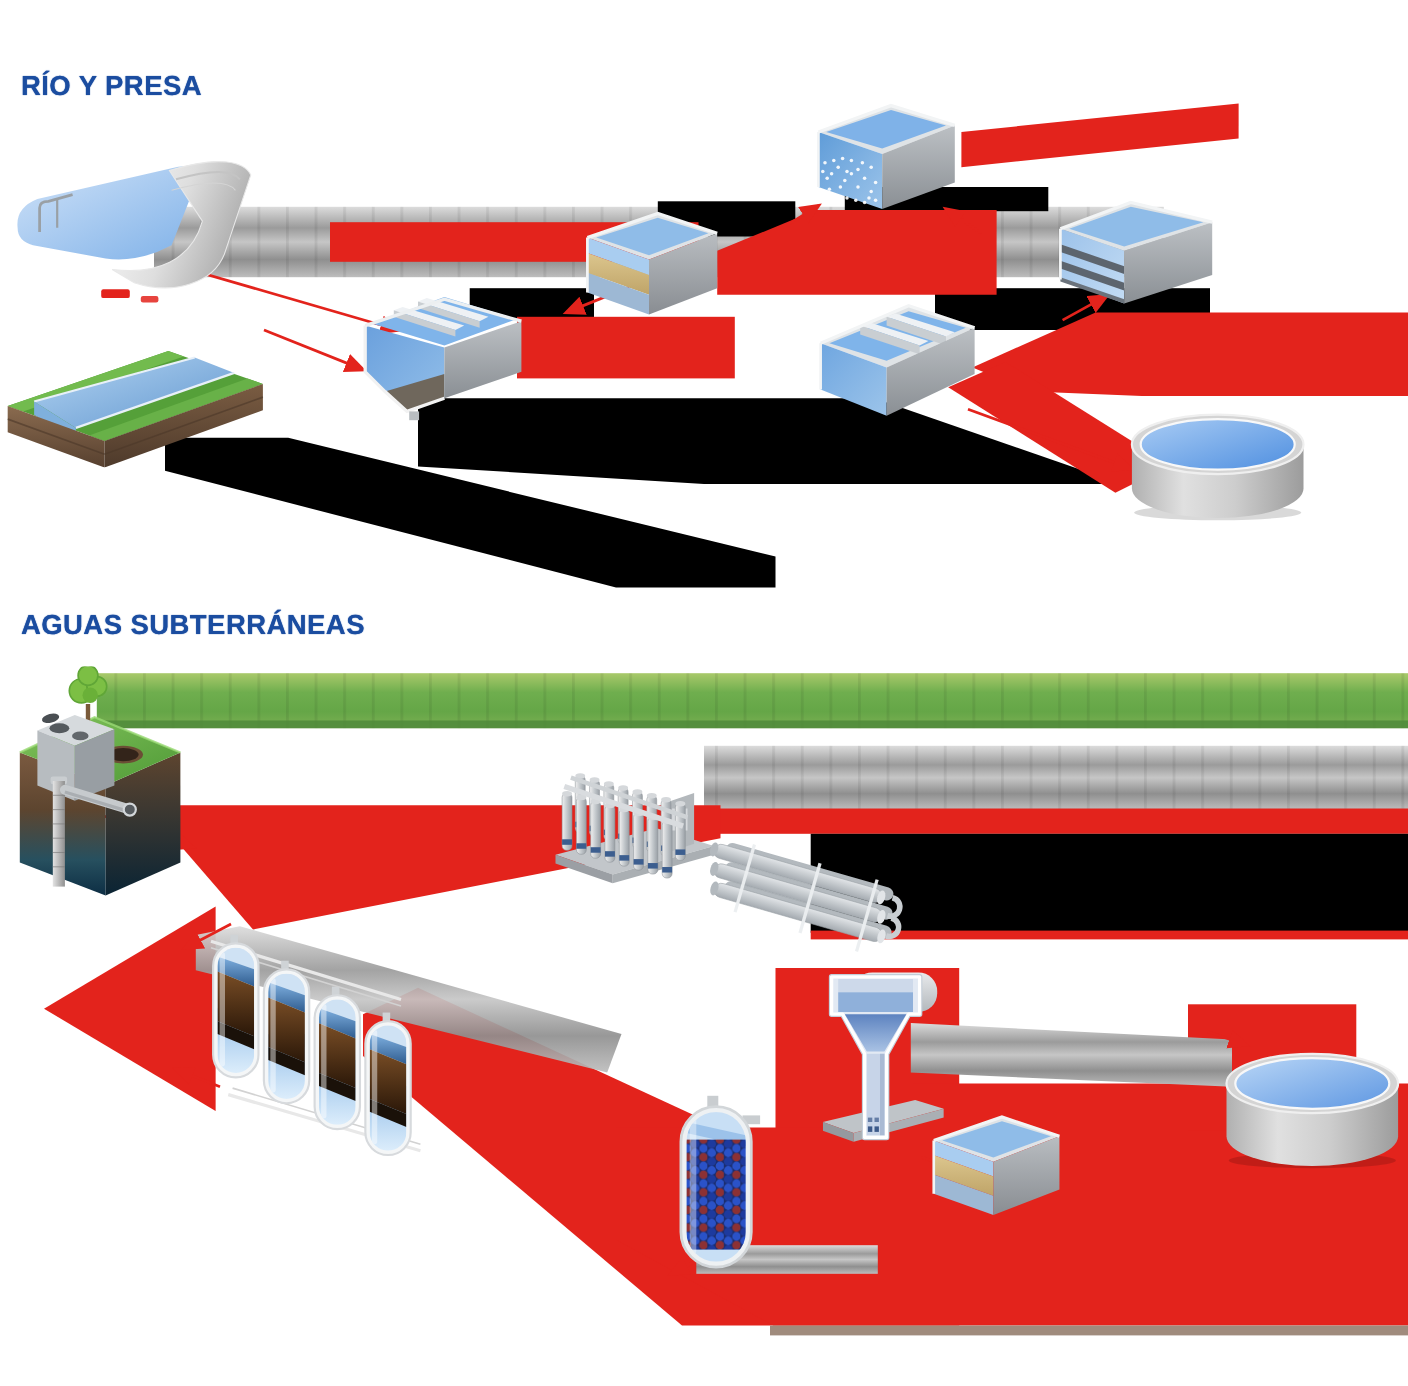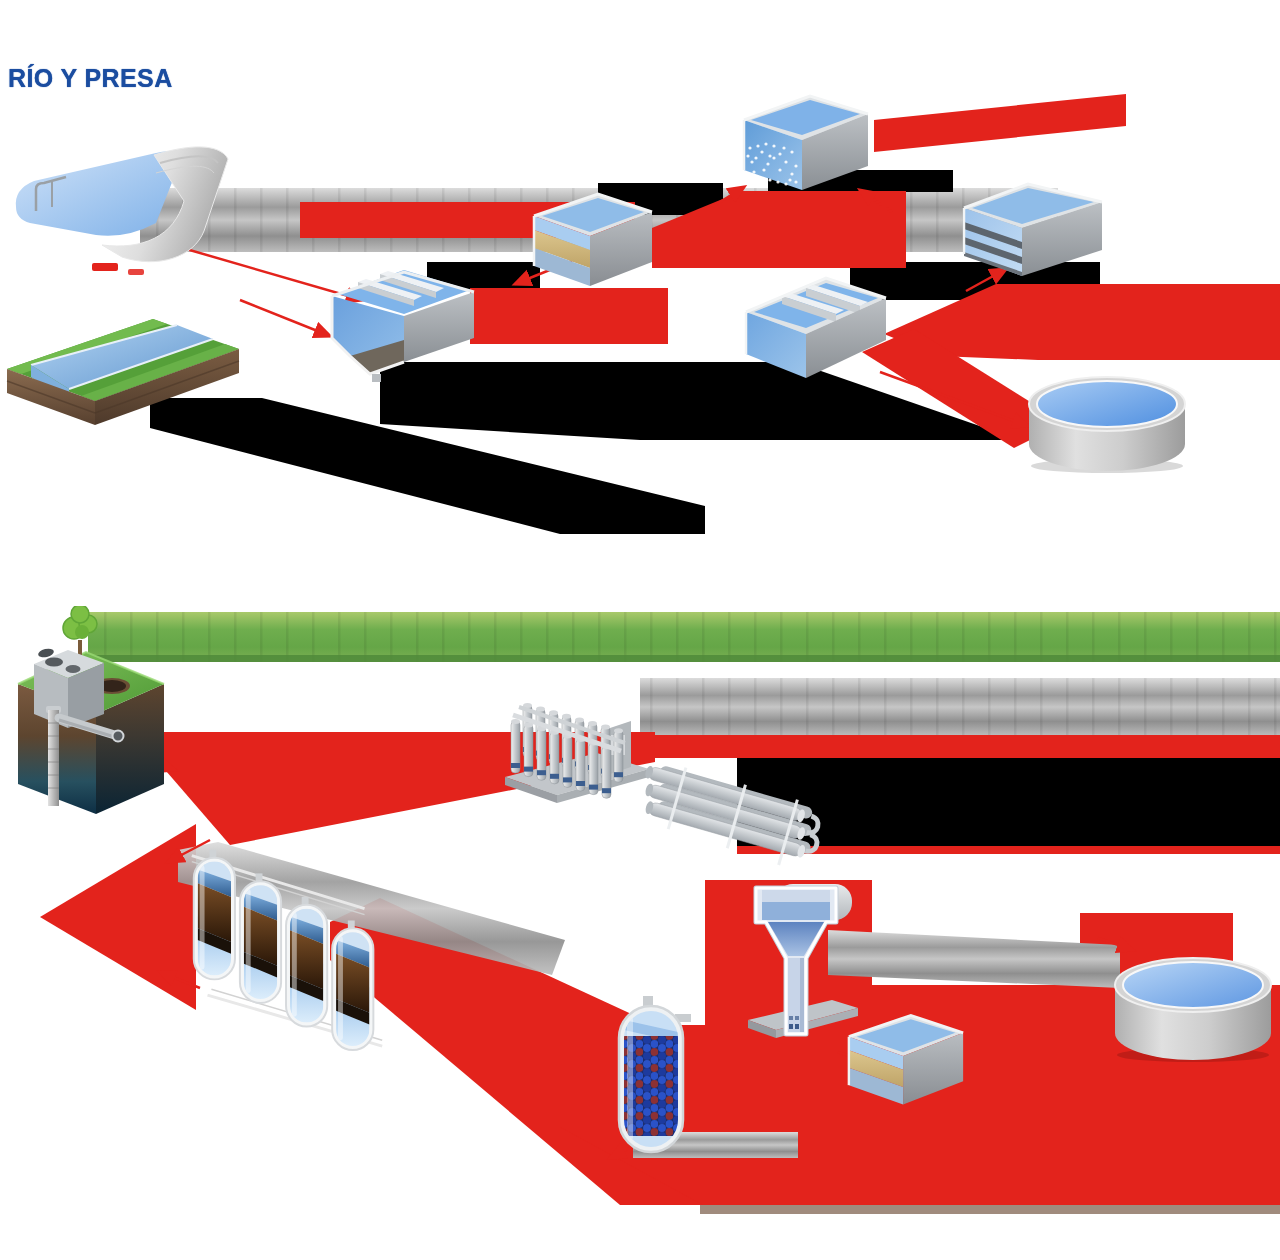--- a/index.html
+++ b/index.html
@@ -1,20 +1,20 @@
 <!DOCTYPE html>
 <html><head>
 <meta charset="utf-8">
 <style>
   html,body{margin:0;padding:0;background:#fff;}
   .canvas{position:relative;width:1280px;height:1260px;background:#ffffff;overflow:hidden;
           font-family:"Liberation Sans",sans-serif;}
   .bg{position:absolute;left:0;top:0;}
   .title{position:absolute;font-weight:800;font-size:25px;color:#1b4da0;
-         letter-spacing:.4px;text-shadow:0 0 1px #1b4da0;white-space:nowrap;}
+         letter-spacing:.4px;text-shadow:0 0 1px #1b4da0;white-space:nowrap;margin-left:11px;}
   .item{position:absolute;}
   .item svg{display:block;width:100%;height:100%;}
 </style>
 </head>
 <body>
 
 <div class="canvas">
 
   <svg class="bg" width="1280" height="1260" viewBox="0 0 1280 1260">
     <defs>
@@ -108,20 +108,21 @@
       <line x1="95" y1="742" x2="175" y2="770" marker-end="url(#ah)"></line>
       <line x1="210" y1="840" x2="168" y2="862" marker-end="url(#ah)"></line>
       <line x1="200" y1="988" x2="160" y2="972" marker-end="url(#ah)"></line>
       <line x1="645" y1="1140" x2="610" y2="1158" marker-end="url(#ah)"></line>
       <line x1="838" y1="1052" x2="870" y2="1063" marker-end="url(#ah)"></line>
       <line x1="1098" y1="938" x2="1133" y2="950" marker-end="url(#ah)"></line>
     </g>
   </svg>
 
   <div class="title" style="left:8px;top:64px">RÍO Y PRESA</div>
+  <div class="title" style="left:8px;top:554px">AGUAS SUBTERRÁNEAS</div>
 
   <div class="item" style="left:8px;top:145px;width:230px;height:132px">
     <svg viewBox="0 0 230 132">
       <defs>
         <linearGradient id="damRes" x1="0" y1="0" x2="1" y2="1">
           <stop offset="0" stop-color="#cfe2f8"></stop>
             <stop offset="1" stop-color="#7fb1e8"></stop>
         </linearGradient>
         <linearGradient id="damW" x1="0" y1="0" x2="1" y2=".35">
           <stop offset="0" stop-color="#fafafa"></stop>

